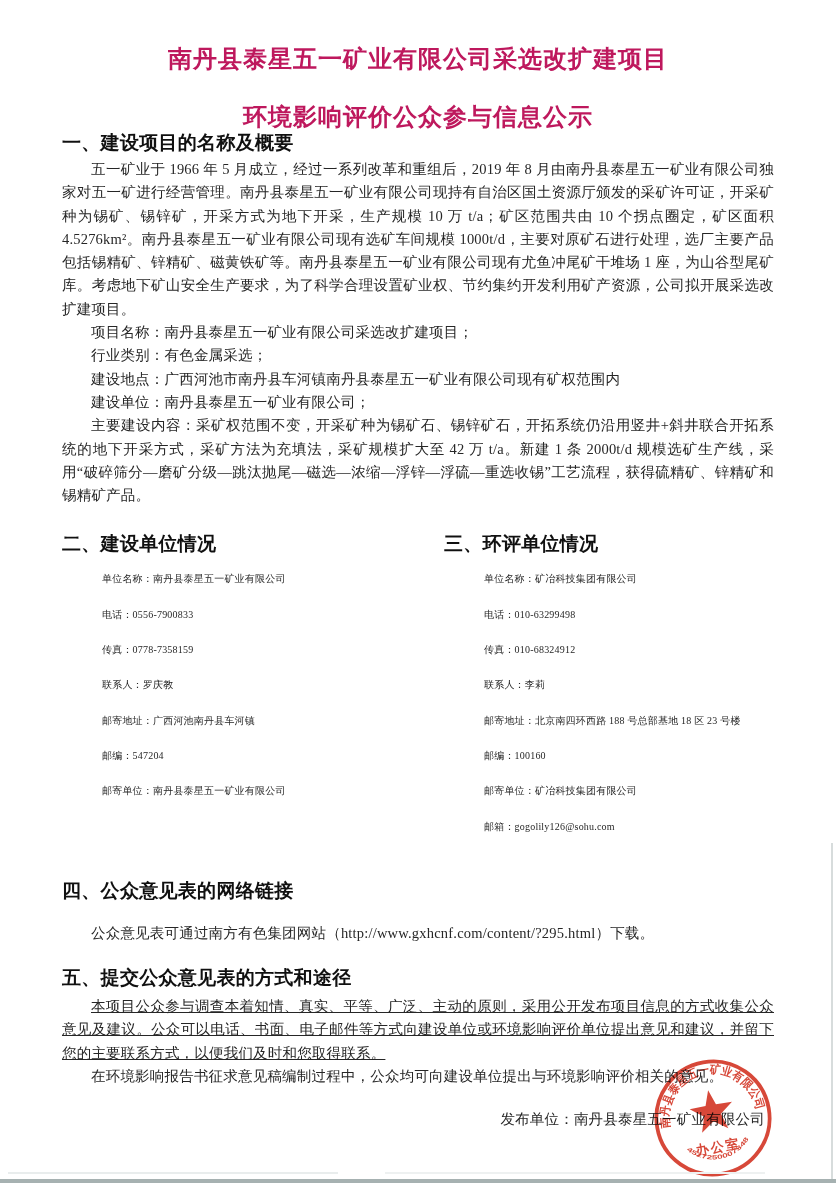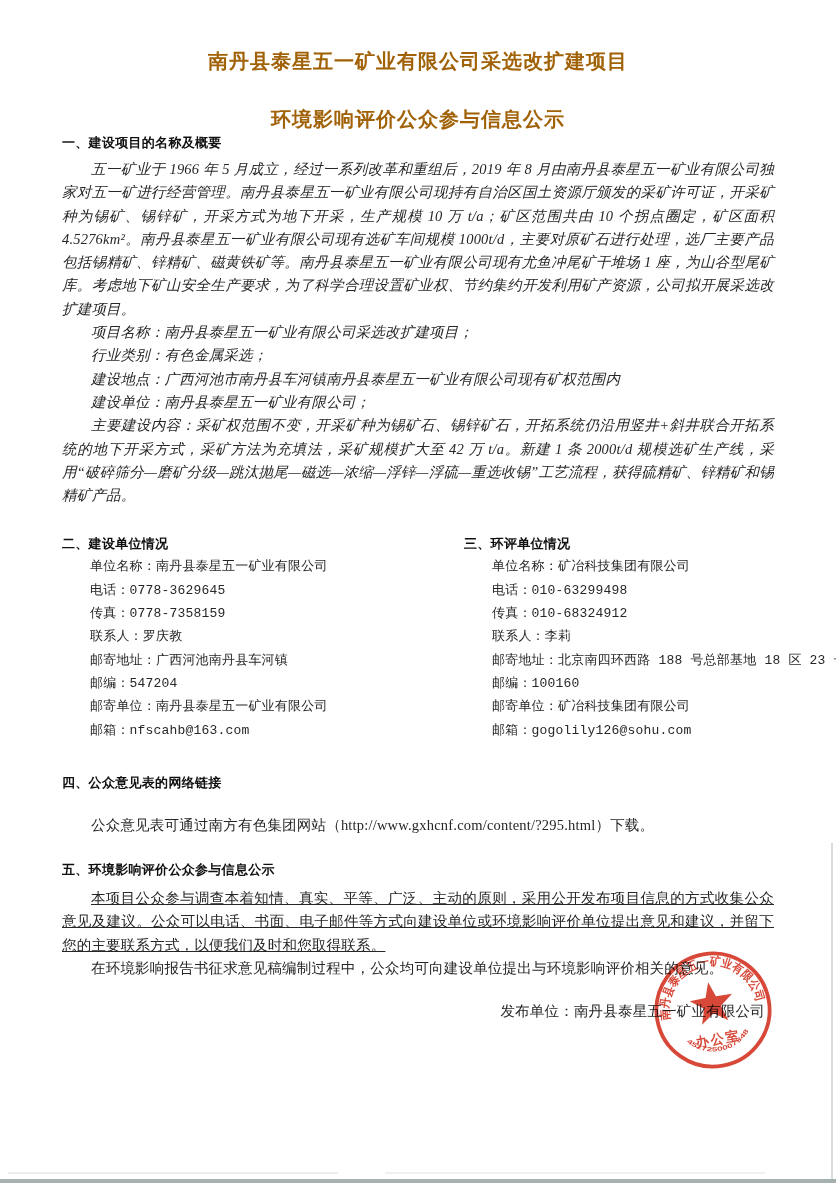--- a/index.html
+++ b/index.html
@@ -7,64 +7,62 @@
     position:relative;
     width:836px;height:1183px;
     background:#ffffff;
     overflow:hidden;
     font-family:"Liberation Serif","DejaVu Serif",serif;
     color:#262626;
     box-sizing:border-box;
     padding:48px 62px 0 62px;
   }
   .title{
-    font-family:Liberation Sans, sans-serif;
+    font-family:Liberation Mono, monospace;
     font-weight:700;
-    font-size:20px;
+    font-size:24px;
     letter-spacing:1px;
     text-align:center;
-    color:#a16207;
+    color:#be185d;
     margin:0 0 19px 0;
     line-height:26px;
   }
   .title.second{margin-bottom:0;margin-top:32px;}
   h2.sec-head{
     font-family:Liberation Sans, sans-serif;
     font-weight:700;
-    font-size:13px;
+    font-size:19px;
     color:#101010;
     margin:0;
     line-height:22px;
     letter-spacing:0.3px;
   }
   .sec1-head{margin-top:24px;}
   p.body{
     font-size:14.5px;
     line-height:23.3px;
     margin:0;
     text-align:justify;
     letter-spacing:0.2px;
   }
   p.indent{text-indent:29px;}
-  .sec1-body{margin-top:4px;font-style:italic;}
+  .sec1-body{margin-top:4px;}
   .twocol{
     display:flex;
     margin-top:26px;
-    gap:20px;
   }
   .col-left{width:382px;flex:0 0 382px;}
   .col-right{flex:1;}
   .contact-line{
-    font-size:13px;
+    font-size:10px;
     line-height:23.3px;
-    margin:0;
+    margin:12px;
     padding-left:28px;
     letter-spacing:0.2px;
     white-space:nowrap;
-    font-family:Liberation Mono, monospace;
   }
   .col-head{margin-bottom:1px;}
   .sec4{margin-top:30px;}
   .sec4 p{margin-top:20px;}
   .sec5{margin-top:22px;}
   .sec5 p.first{margin-top:6px;text-decoration:underline;}
   .footer{
     position:relative;
     margin-top:16px;
     text-align:right;
@@ -119,48 +117,47 @@
     <p class="body indent">行业类别：有色金属采选；</p>
     <p class="body indent">建设地点：广西河池市南丹县车河镇南丹县泰星五一矿业有限公司现有矿权范围内</p>
     <p class="body indent">建设单位：南丹县泰星五一矿业有限公司；</p>
     <p class="body indent">主要建设内容：采矿权范围不变，开采矿种为锡矿石、锡锌矿石，开拓系统仍沿用竖井+斜井联合开拓系统的地下开采方式，采矿方法为充填法，采矿规模扩大至 42 万 t/a。新建 1 条 2000t/d 规模选矿生产线，采用“破碎筛分—磨矿分级—跳汰抛尾—磁选—浓缩—浮锌—浮硫—重选收锡”工艺流程，获得硫精矿、锌精矿和锡精矿产品。</p>
   </div>
 
   <div class="twocol">
     <div class="col-left">
       <h2 class="sec-head col-head">二、建设单位情况</h2>
       <p class="contact-line">单位名称：南丹县泰星五一矿业有限公司</p>
-      <p class="contact-line">电话：0778-3629645</p>
+      <p class="contact-line">电话：0556-7900833</p>
       <p class="contact-line">传真：0778-7358159</p>
       <p class="contact-line">联系人：罗庆教</p>
       <p class="contact-line">邮寄地址：广西河池南丹县车河镇</p>
       <p class="contact-line">邮编：547204</p>
       <p class="contact-line">邮寄单位：南丹县泰星五一矿业有限公司</p>
-      <p class="contact-line">邮箱：nfscahb@163.com</p>
     </div>
     <div class="col-right">
       <h2 class="sec-head col-head">三、环评单位情况</h2>
       <p class="contact-line">单位名称：矿冶科技集团有限公司</p>
       <p class="contact-line">电话：010-63299498</p>
       <p class="contact-line">传真：010-68324912</p>
       <p class="contact-line">联系人：李莉</p>
       <p class="contact-line">邮寄地址：北京南四环西路 188 号总部基地 18 区 23 号楼</p>
       <p class="contact-line">邮编：100160</p>
       <p class="contact-line">邮寄单位：矿冶科技集团有限公司</p>
       <p class="contact-line">邮箱：gogolily126@sohu.com</p>
     </div>
   </div>
 
   <div class="sec4">
     <h2 class="sec-head">四、公众意见表的网络链接</h2>
     <p class="body indent">公众意见表可通过南方有色集团网站（http://www.gxhcnf.com/content/?295.html）下载。</p>
   </div>
 
   <div class="sec5">
-    <h2 class="sec-head">五、环境影响评价公众参与信息公示</h2>
+    <h2 class="sec-head">五、提交公众意见表的方式和途径</h2>
     <p class="body indent first">本项目公众参与调查本着知情、真实、平等、广泛、主动的原则，采用公开发布项目信息的方式收集公众意见及建议。公众可以电话、书面、电子邮件等方式向建设单位或环境影响评价单位提出意见和建议，并留下您的主要联系方式，以便我们及时和您取得联系。</p>
     <p class="body indent">在环境影响报告书征求意见稿编制过程中，公众均可向建设单位提出与环境影响评价相关的意见。</p>
   </div>
 
   <div class="footer">
     <p>发布单位：南丹县泰星五一矿业有限公司</p>
 
     <svg class="stamp" viewBox="0 0 140 140" xmlns="http://www.w3.org/2000/svg">
       <g transform="rotate(-10 70 70)">
         <circle cx="70" cy="70" r="60" fill="none" stroke-width="4" stroke="#d43a2a"></circle>

